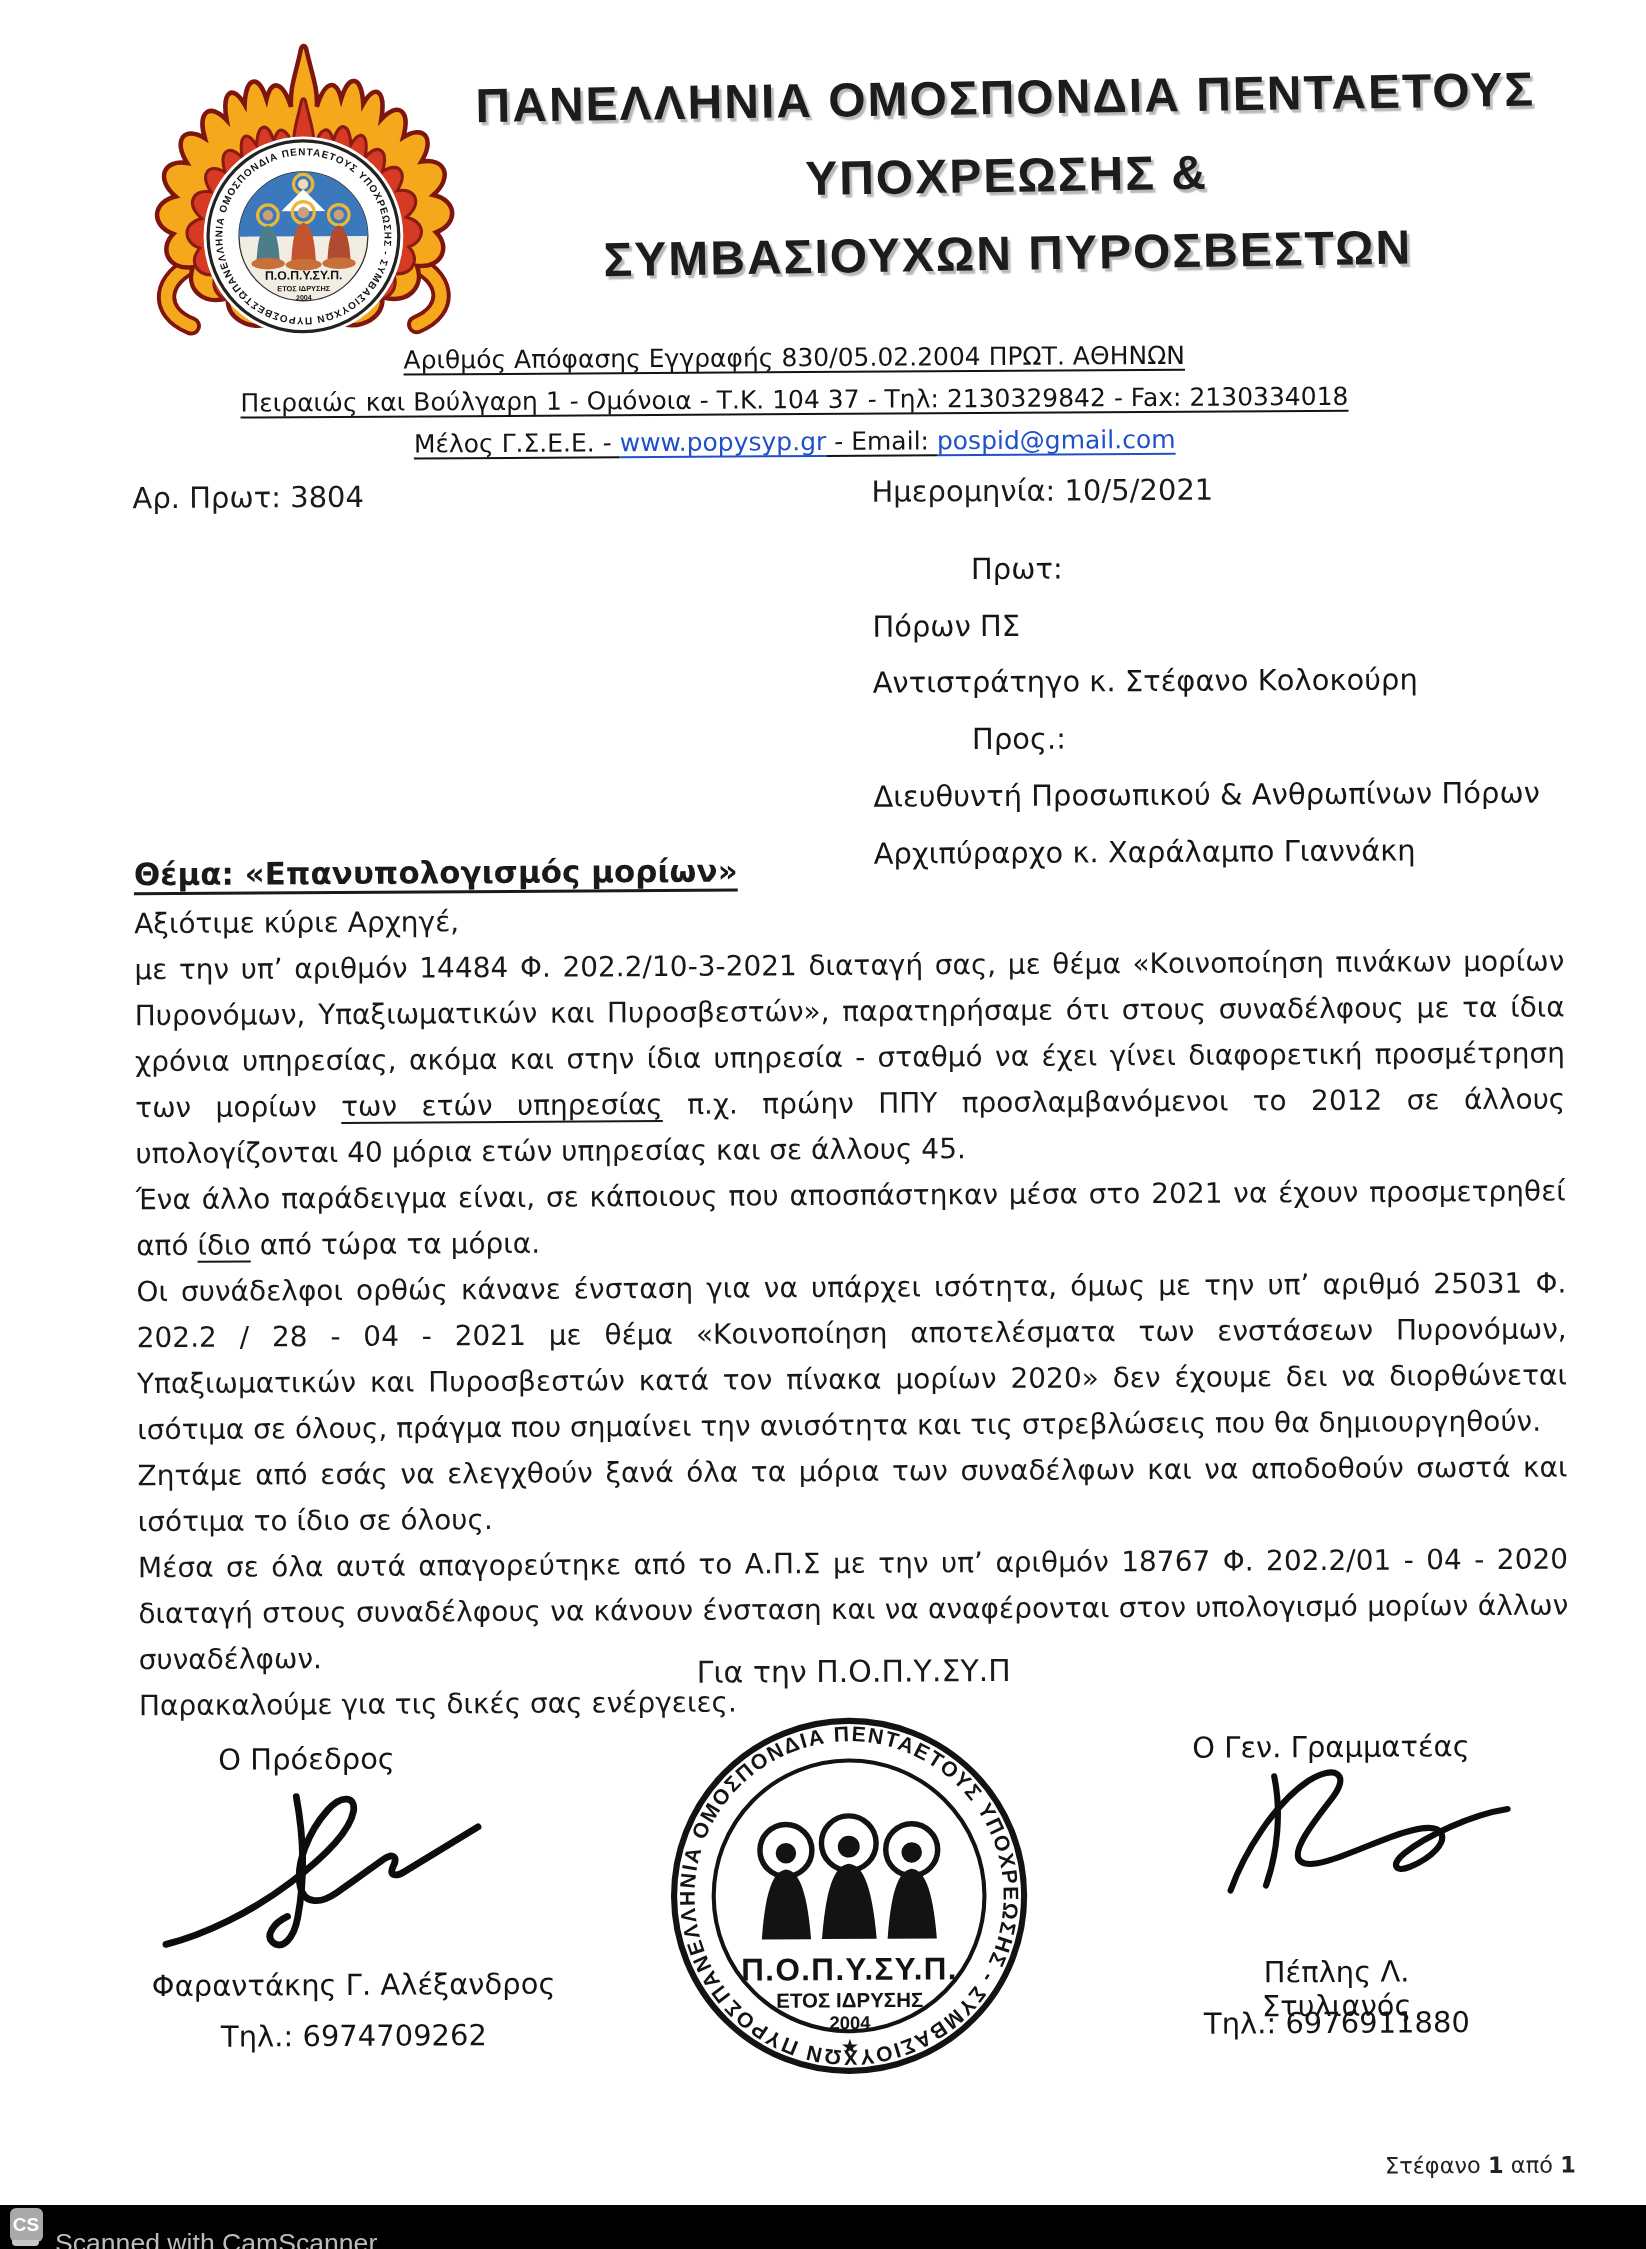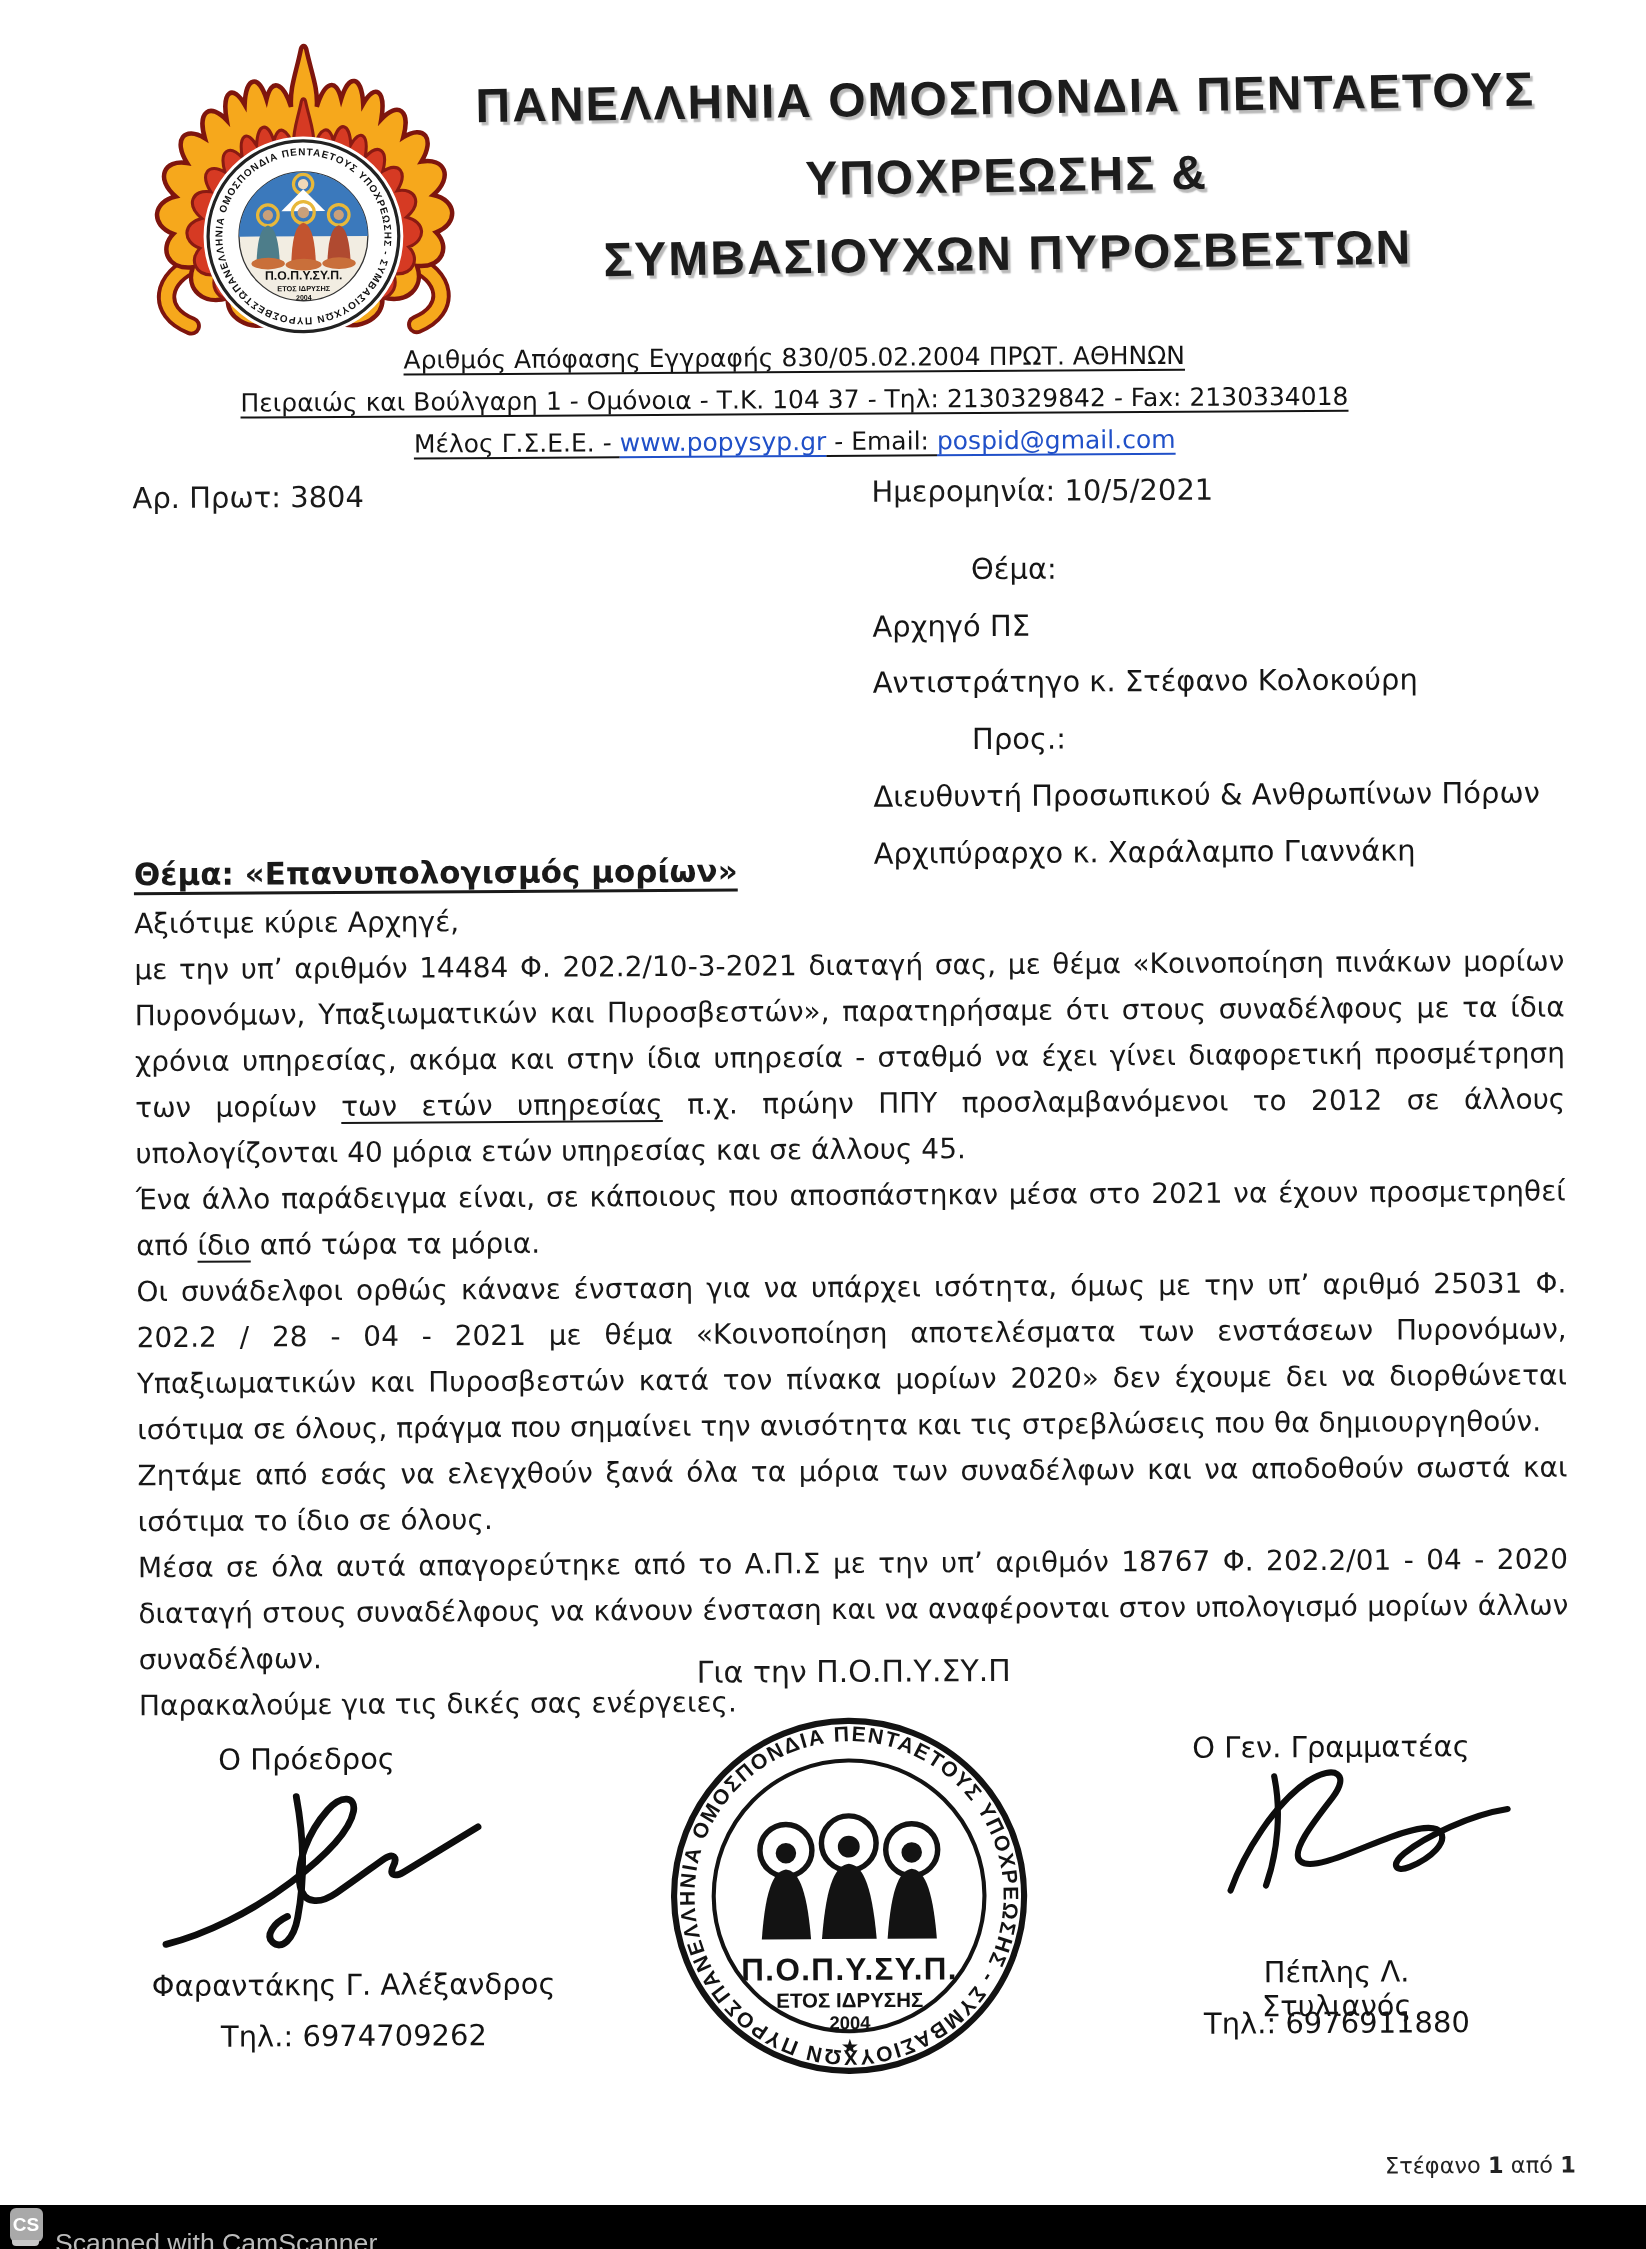--- a/index.html
+++ b/index.html
@@ -130,22 +130,22 @@
     <div><span class="addr-line">Αριθμός Απόφασης Εγγραφής 830/05.02.2004 ΠΡΩΤ. ΑΘΗΝΩΝ</span></div>
     <div><span class="addr-line">Πειραιώς και Βούλγαρη 1 - Ομόνοια - Τ.Κ. 104 37 - Τηλ: 2130329842 - Fax: 2130334018</span></div>
     <div>
       <span class="addr-line">Μέλος Γ.Σ.Ε.Ε. - </span><span class="addr-line lnk">www.popysyp.gr</span><span class="addr-line"> - Email: </span><span class="addr-line lnk">pospid@gmail.com</span>
     </div>
   </div>
 
   <div class="abs meta-protocol">Αρ. Πρωτ: 3804</div>
   <div class="abs meta-date">Ημερομηνία: 10/5/2021</div>
 
-  <div class="abs rcpt" style="left:973px;top:553px;">Θέμα:</div>
-  <div class="abs rcpt" style="left:874px;top:610px;">Αρχηγό ΠΣ</div>
+  <div class="abs rcpt" style="left:973px;top:553px;">Πρωτ:</div>
+  <div class="abs rcpt" style="left:874px;top:610px;">Πόρων ΠΣ</div>
   <div class="abs rcpt" style="left:874px;top:666px;">Αντιστράτηγο κ. Στέφανο Κολοκούρη</div>
   <div class="abs rcpt" style="left:973px;top:723px;">Προς.:</div>
   <div class="abs rcpt" style="left:874px;top:780px;">Διευθυντή Προσωπικού &amp; Ανθρωπίνων Πόρων</div>
   <div class="abs rcpt" style="left:874px;top:837px;">Αρχιπύραρχο κ. Χαράλαμπο Γιαννάκη</div>
 
   <div class="abs subject">Θέμα: «Επανυπολογισμός μορίων»</div>
 
   <div class="abs body-text">
     <p><span>Αξιότιμε κύριε Αρχηγέ,</span></p>
     <p>

